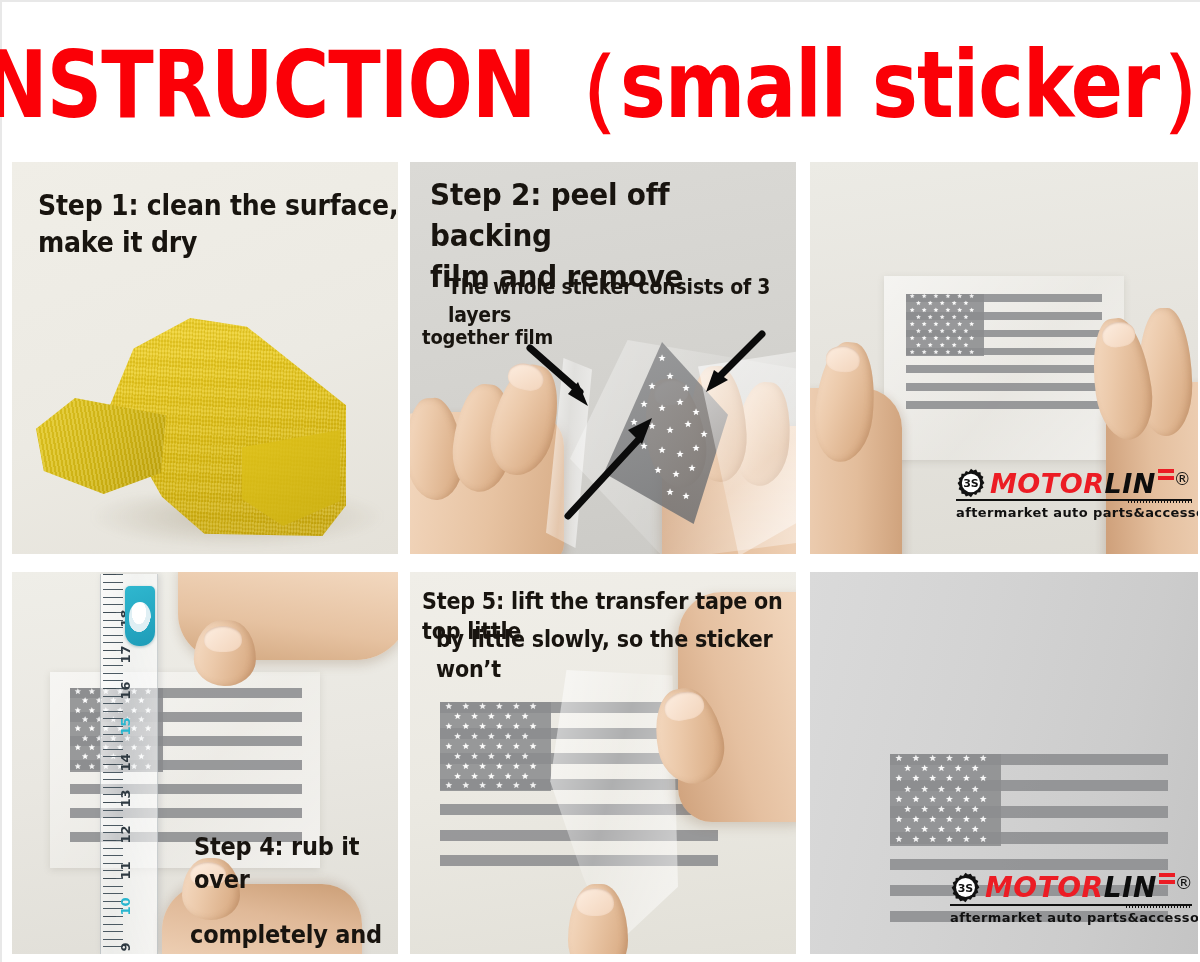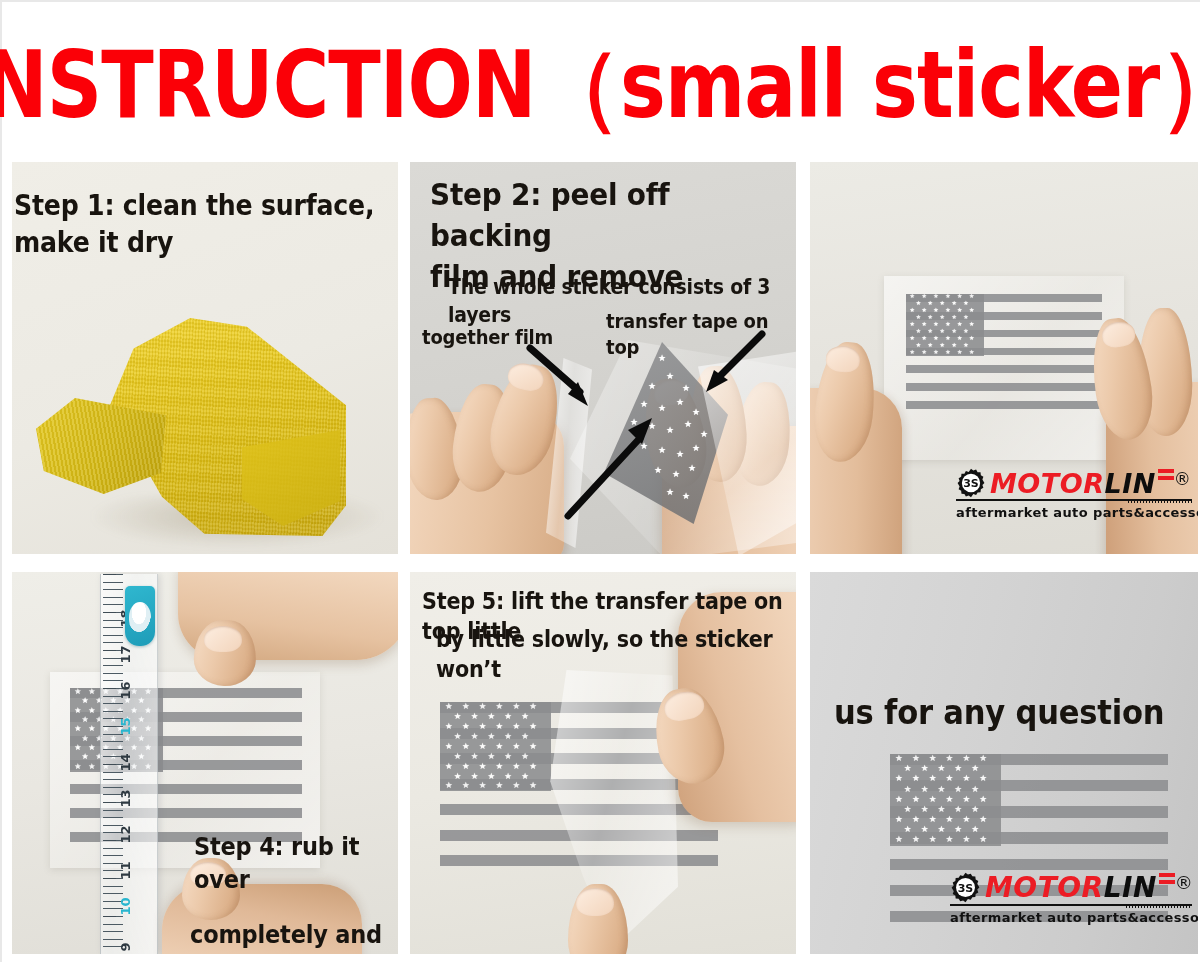--- a/index.html
+++ b/index.html
@@ -48,21 +48,21 @@
 
   .cap{
     position:absolute; color:#18140f; font-weight:bold;
     line-height:1.32; z-index:40;
     font-family:"DejaVu Sans Condensed","Liberation Sans",sans-serif;
     letter-spacing:-.2px;
   }
 
   
   .p1{ background:linear-gradient(160deg,#f0eee7 0%,#eceae3 55%,#e4e1d9 100%); }
-  .p1 .cap{ left:2px; top:26px; font-size:28px; width:368px; }
+  .p1 .cap{ left:26px; top:26px; font-size:28px; width:368px; }
   .towel{
     position:absolute; left:4px; top:148px; width:380px; height:250px;
   }
   .towel-body{
     position:absolute; left:16px; top:0px; width:352px; height:232px;
   }
   .tw-main{
     position:absolute; left:78px; top:8px; width:236px; height:218px;
     background:
       repeating-linear-gradient(93deg, rgba(255,255,255,.10) 0 1.5px, rgba(150,120,0,.10) 1.5px 3px),
@@ -357,21 +357,20 @@
         <div class="tw-hem"></div>
       </div>
     </div>
   </div>
 
   <div class="panel p2">
     <div class="cap c-main" style="white-space:pre-line">Step 2: peel off  backing
 film and remove</div>
     <div class="cap c-sub">The whole sticker consists of 3 layers</div>
     <div class="cap c-bf">together film</div>
-    <div class="cap c-tt">transfer tape on top</div>
 
     <div class="film-sheet"></div>
     <div class="sticker-tri"></div>
     <div class="stars-tri" id="p2stars">
         <span class="star" style="font-size: 9px; left: 48px; top: 18px;">★</span>
         <span class="star" style="font-size: 9px; left: 62px; top: 12px;">★</span>
         <span class="star" style="font-size: 9px; left: 34px; top: 34px;">★</span>
         <span class="star" style="font-size: 9px; left: 52px; top: 40px;">★</span>
         <span class="star" style="font-size: 9px; left: 70px; top: 30px;">★</span>
         <span class="star" style="font-size: 9px; left: 86px; top: 42px;">★</span>
@@ -708,21 +707,20 @@
       <div class="finger f1"></div>
       <div class="nail n1"></div>
     </div>
     <div class="hand p5-bothand">
       <div class="finger f1"></div>
       <div class="nail n1"></div>
     </div>
   </div>
 
   <div class="panel p6">
-    <div class="cap c2">us  for any question</div>
 
     <div class="p6-flagwrap">
       <div class="flag" id="flag6" style="left:0; top:0; width:278px; height:170px;">
           <div class="stripe" style="left: 0px; top: 0px; width: 278px; height: 11.2462px; background: rgb(140, 141, 143); opacity: 0.88;"></div>
           <div class="stripe" style="left: 0px; top: 26.1538px; width: 278px; height: 11.2462px; background: rgb(140, 141, 143); opacity: 0.88;"></div>
           <div class="stripe" style="left: 0px; top: 52.3077px; width: 278px; height: 11.2462px; background: rgb(140, 141, 143); opacity: 0.88;"></div>
           <div class="stripe" style="left: 0px; top: 78.4615px; width: 278px; height: 11.2462px; background: rgb(140, 141, 143); opacity: 0.88;"></div>
           <div class="stripe" style="left: 0px; top: 104.615px; width: 278px; height: 11.2462px; background: rgb(140, 141, 143); opacity: 0.88;"></div>
           <div class="stripe" style="left: 0px; top: 130.769px; width: 278px; height: 11.2462px; background: rgb(140, 141, 143); opacity: 0.88;"></div>
           <div class="stripe" style="left: 0px; top: 156.923px; width: 278px; height: 11.2462px; background: rgb(140, 141, 143); opacity: 0.88;"></div>

